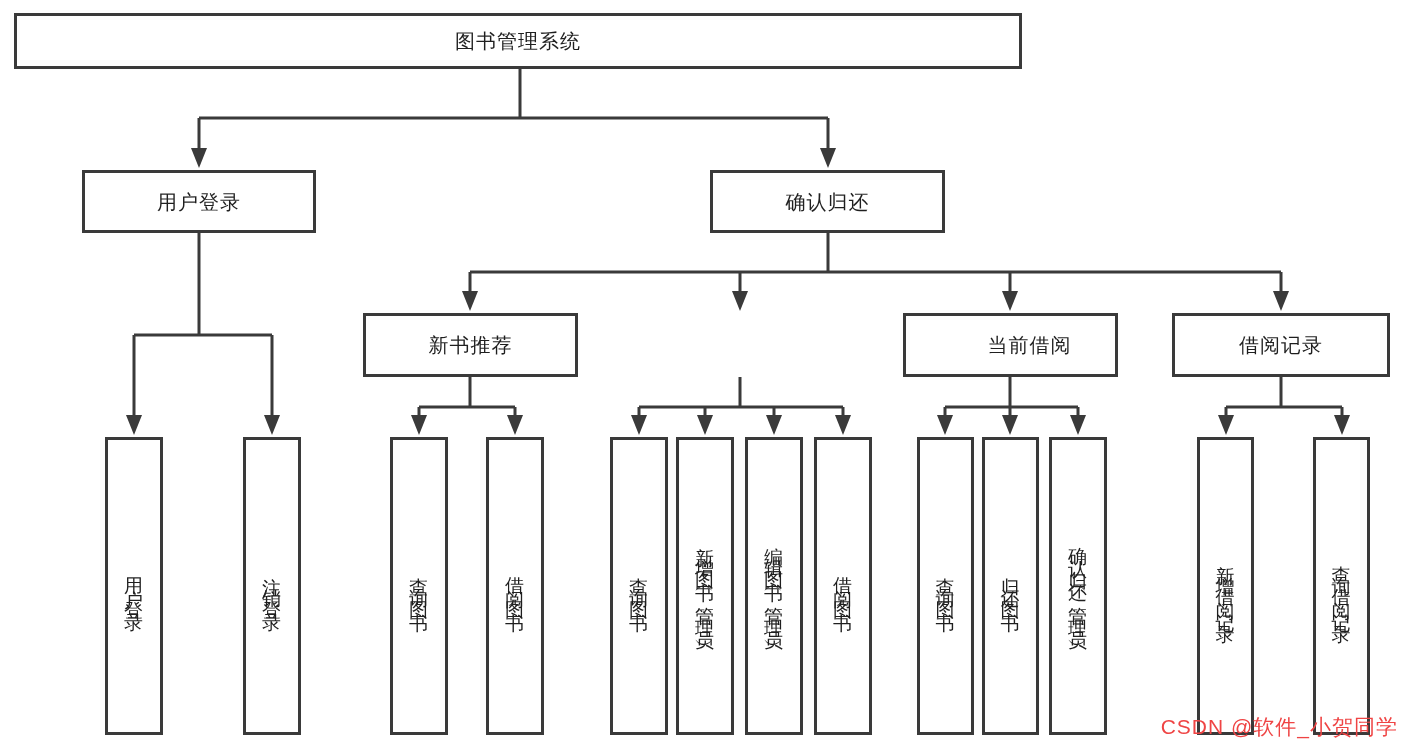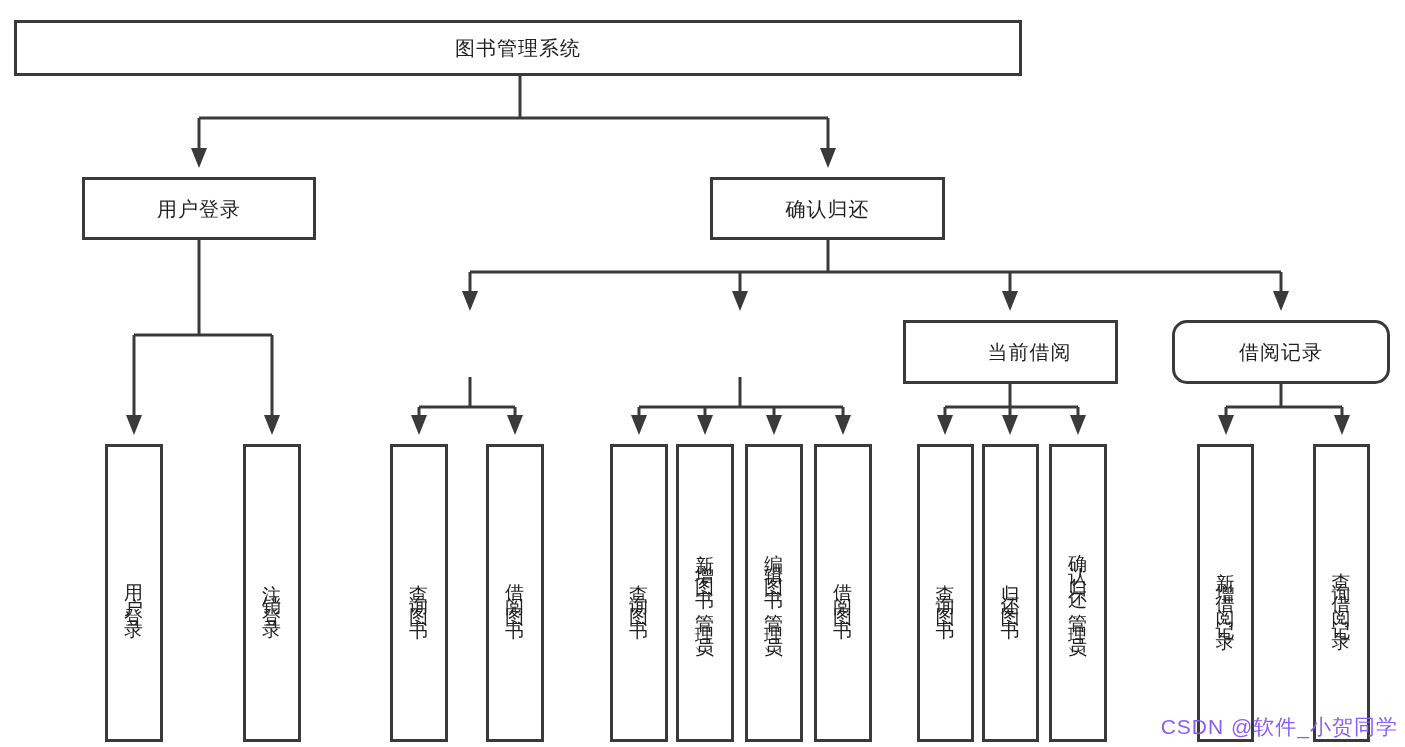--- a/index.html
+++ b/index.html
@@ -30,35 +30,34 @@
     background: #ffffff;
     display: flex;
     align-items: center;
     justify-content: center;
     color: #1f1f1f;
     font-size: 20px;
     letter-spacing: 1px;
     text-align: left;
     line-height: 1;
     white-space: nowrap;
-    margin-top: 7px;
   }
   .node.leaf {
     writing-mode: vertical-rl;
     text-orientation: mixed;
     letter-spacing: 12px;
     font-size: 19px;
   }
   #watermark {
     position: absolute;
     right: 7px;
     top: 713px;
     font-size: 21px;
     letter-spacing: 1px;
-    color: #8b5cf6;
+    color: #ef4444;
     z-index: 5;
     white-space: nowrap;
   }
   path.edge {
     fill: none;
     stroke: #3a3a3a;
     stroke-width: 3;
   }
   polygon.arrow {
     fill: #3a3a3a;
@@ -118,22 +117,23 @@
       <polygon class="arrow" points="1218,415 1234,415 1226,435"></polygon>
       <polygon class="arrow" points="1334,415 1350,415 1342,435"></polygon>
     </g>
   </svg>
 
   <div class="node" style="left:14px; top:13px; width:1008px; height:56px;">图书管理系统</div>
 
   <div class="node" style="left:82px; top:170px; width:234px; height:63px;">用户登录</div>
   <div class="node" style="left:710px; top:170px; width:235px; height:63px;">确认归还</div>
 
+  <div class="node" style="left:363px; top:313px; width:215px; height:64px;">新书推荐</div>
   <div class="node" style="left:903px; top:313px; width:215px; height:64px;padding-left:38px;">当前借阅</div>
-  <div class="node" style="left:1172px; top:313px; width:218px; height:64px;border-radius:15px;">借阅记录</div>
+  <div class="node" style="left:1172px; top:313px; width:218px; height:64px;">借阅记录</div>
 
   <div class="node leaf" style="left:105px; top:437px; width:58px; height:298px;">用户登录</div>
   <div class="node leaf" style="left:243px; top:437px; width:58px; height:298px;">注销登录</div>
 
   <div class="node leaf" style="left:390px; top:437px; width:58px; height:298px;">查询图书</div>
   <div class="node leaf" style="left:486px; top:437px; width:58px; height:298px;">借阅图书</div>
 
   <div class="node leaf" style="left:610px; top:437px; width:58px; height:298px;">查询图书</div>
   <div class="node leaf" style="left:676px; top:437px; width:58px; height:298px;">新增图书（管理员）</div>
   <div class="node leaf" style="left:745px; top:437px; width:58px; height:298px;">编辑图书（管理员）</div>

